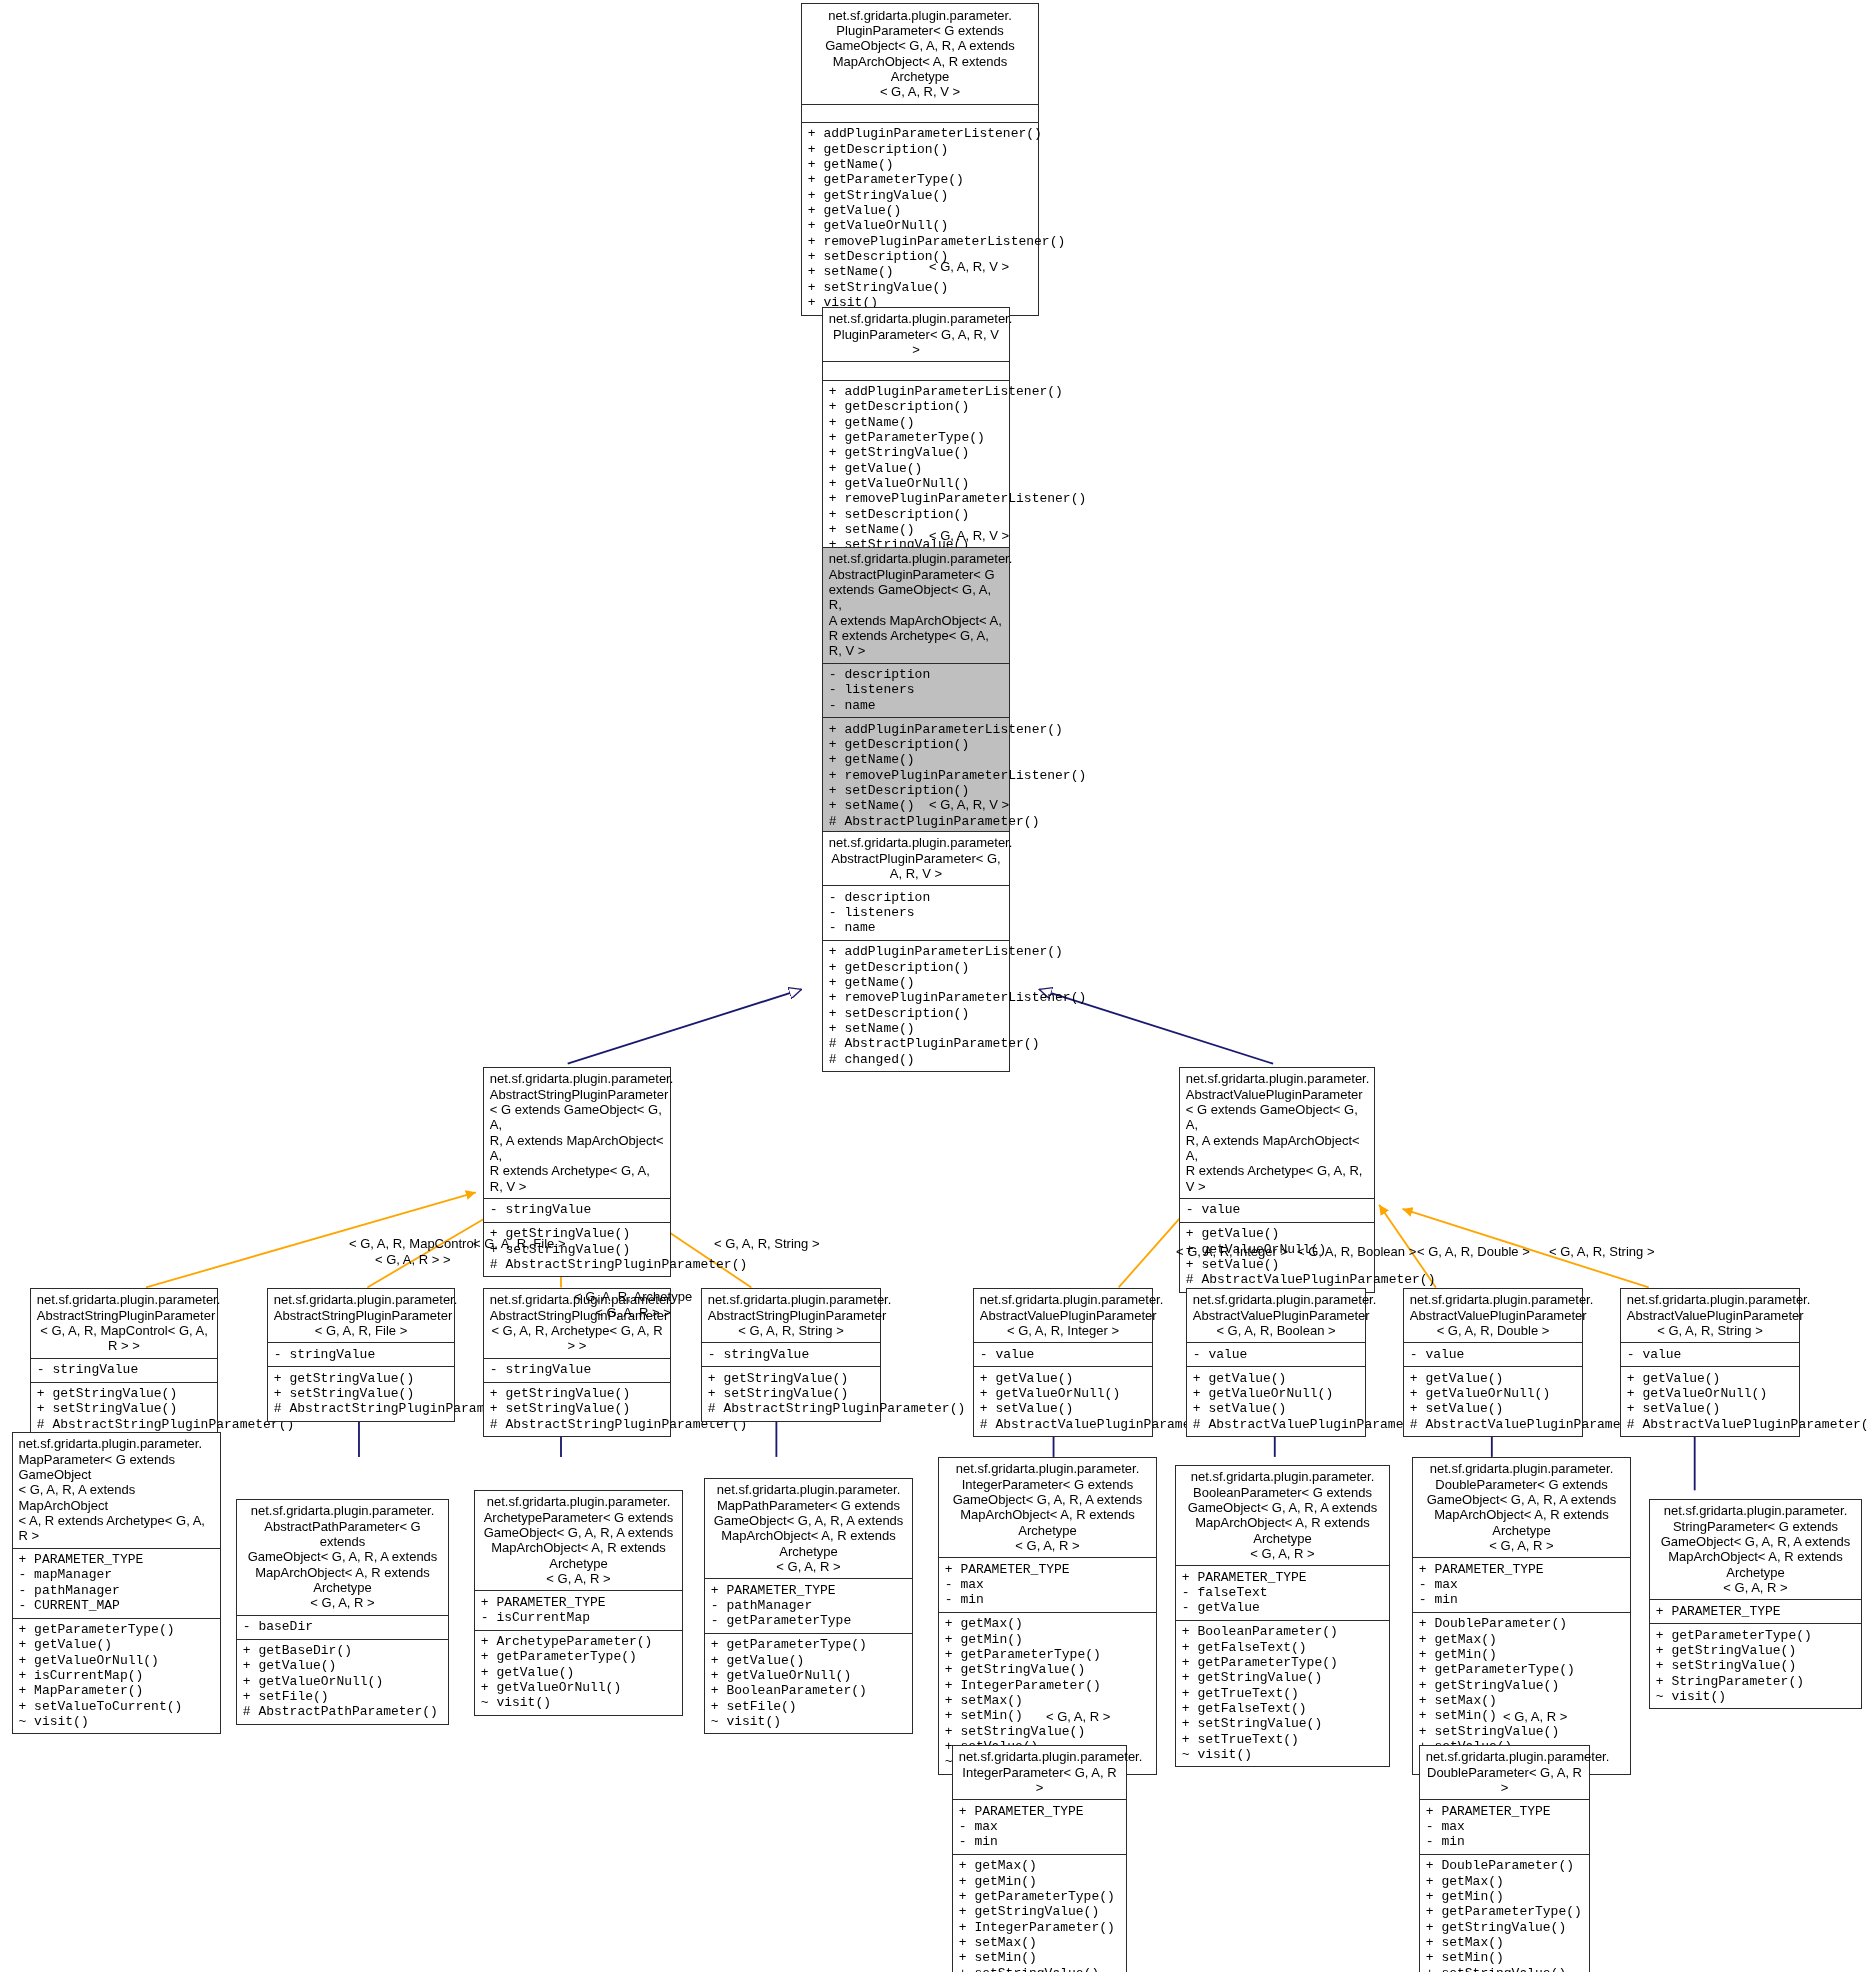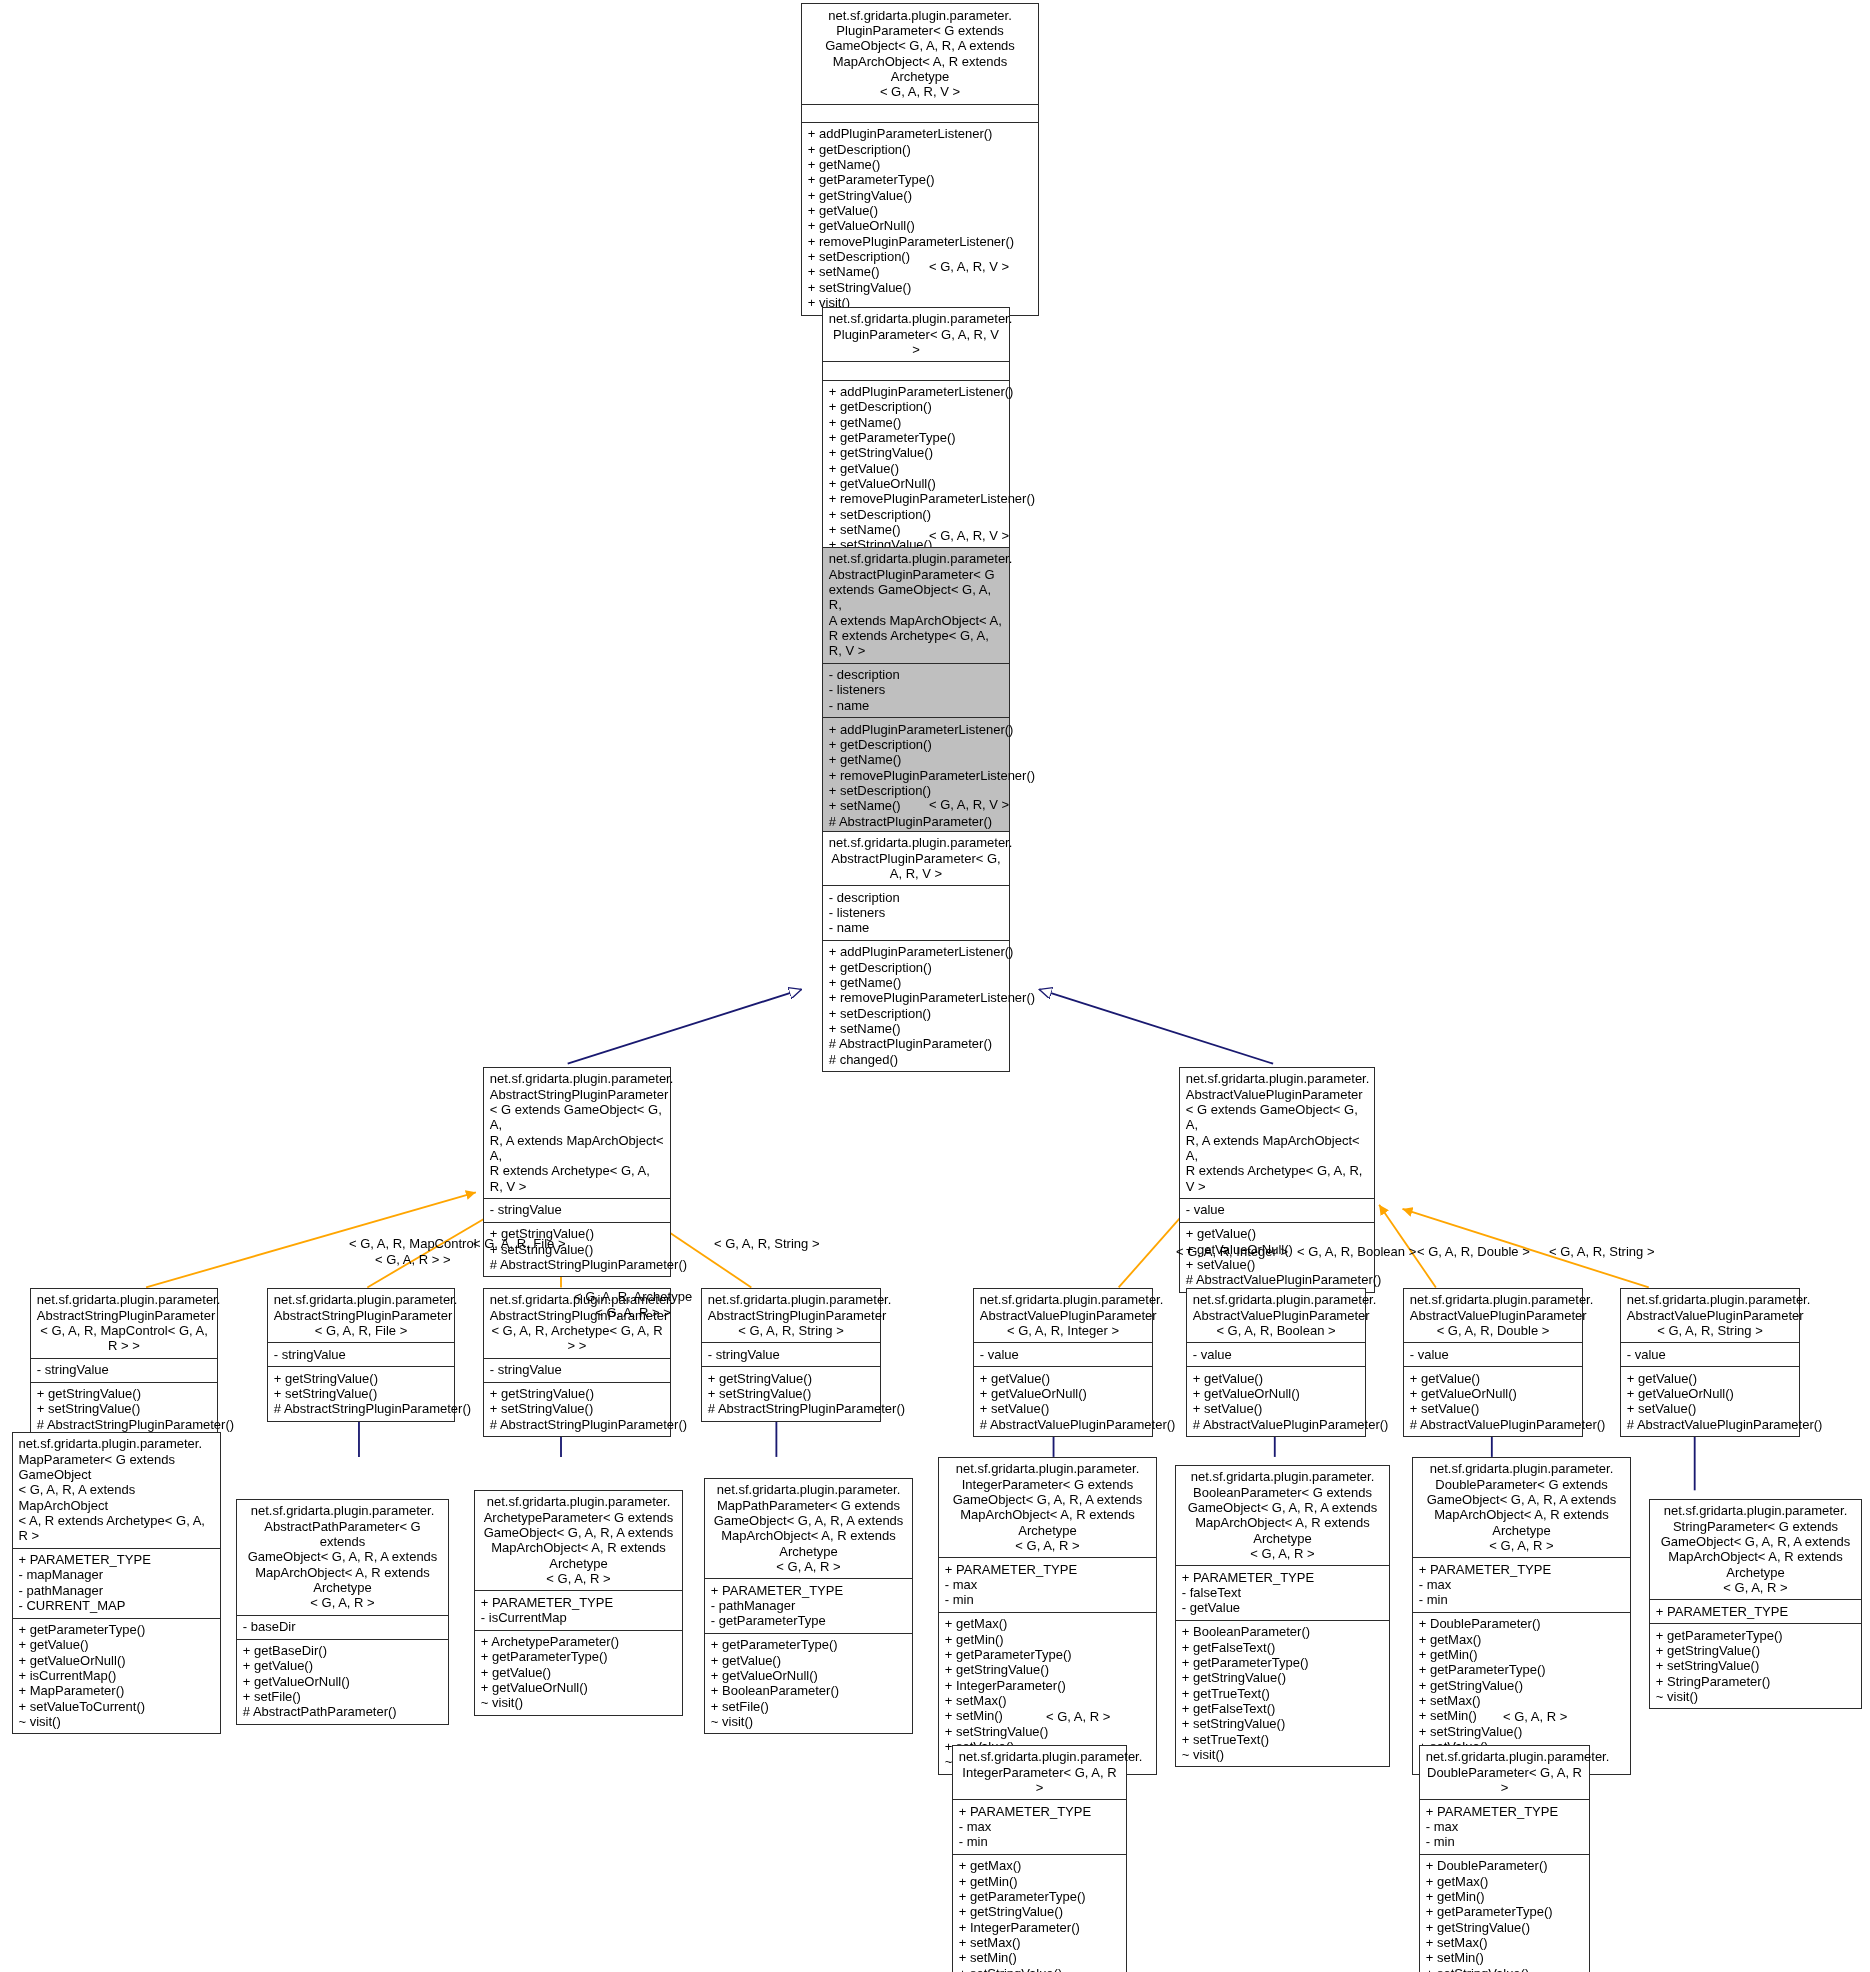--- a/index.html
+++ b/index.html
@@ -21,21 +21,21 @@
     background:#ffffff;
     font-size:13px;
     line-height:1.18;
     color:#000000;
   }
   .uml.shaded{background:#bfbfbf;}
   .sec{
     box-sizing:border-box;
     padding:3.3px 5.8px 4.2px 5.8px;
   }
-  .sec + .sec{border-top:1.7px solid #2b2b2b;}
+  .sec + .sec{border-top:1.7px solid #2b2b2b;font-family:Liberation Mono, monospace;}
   .sec.center{text-align:center;}
   .sec.title{white-space:pre-line;}
   .sec.empty{height:18.4px;padding:0;}
   .sec .ln{display:block;white-space:pre;}
   .edgelabel{
     position:absolute;
     font-size:13px;
     color:#000000;
     white-space:nowrap;
   }

